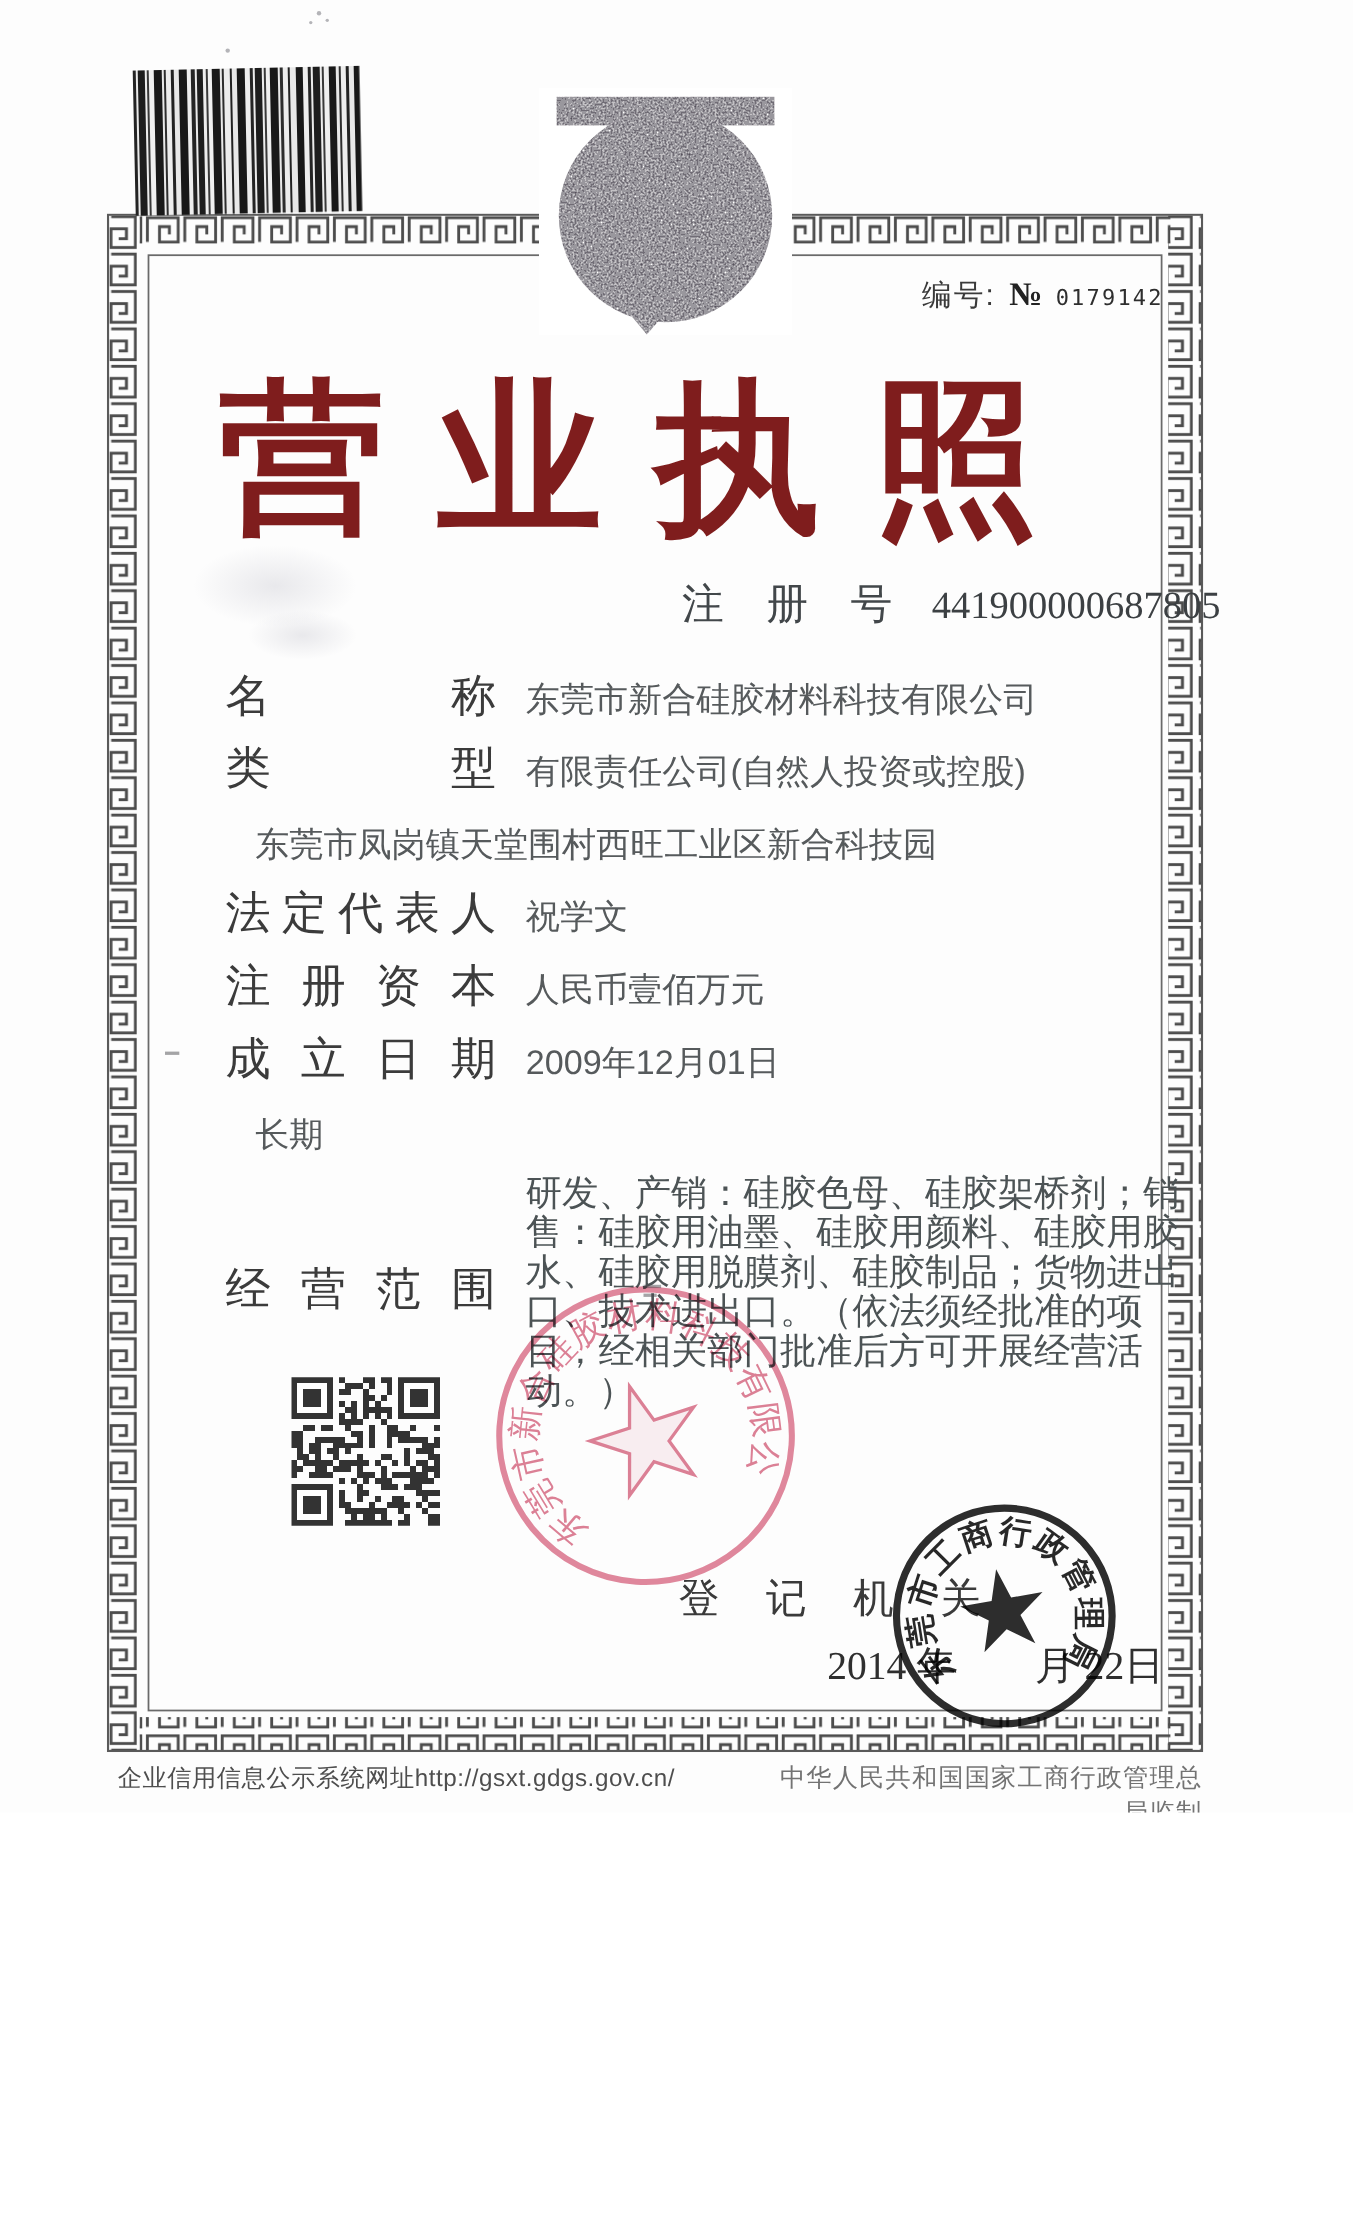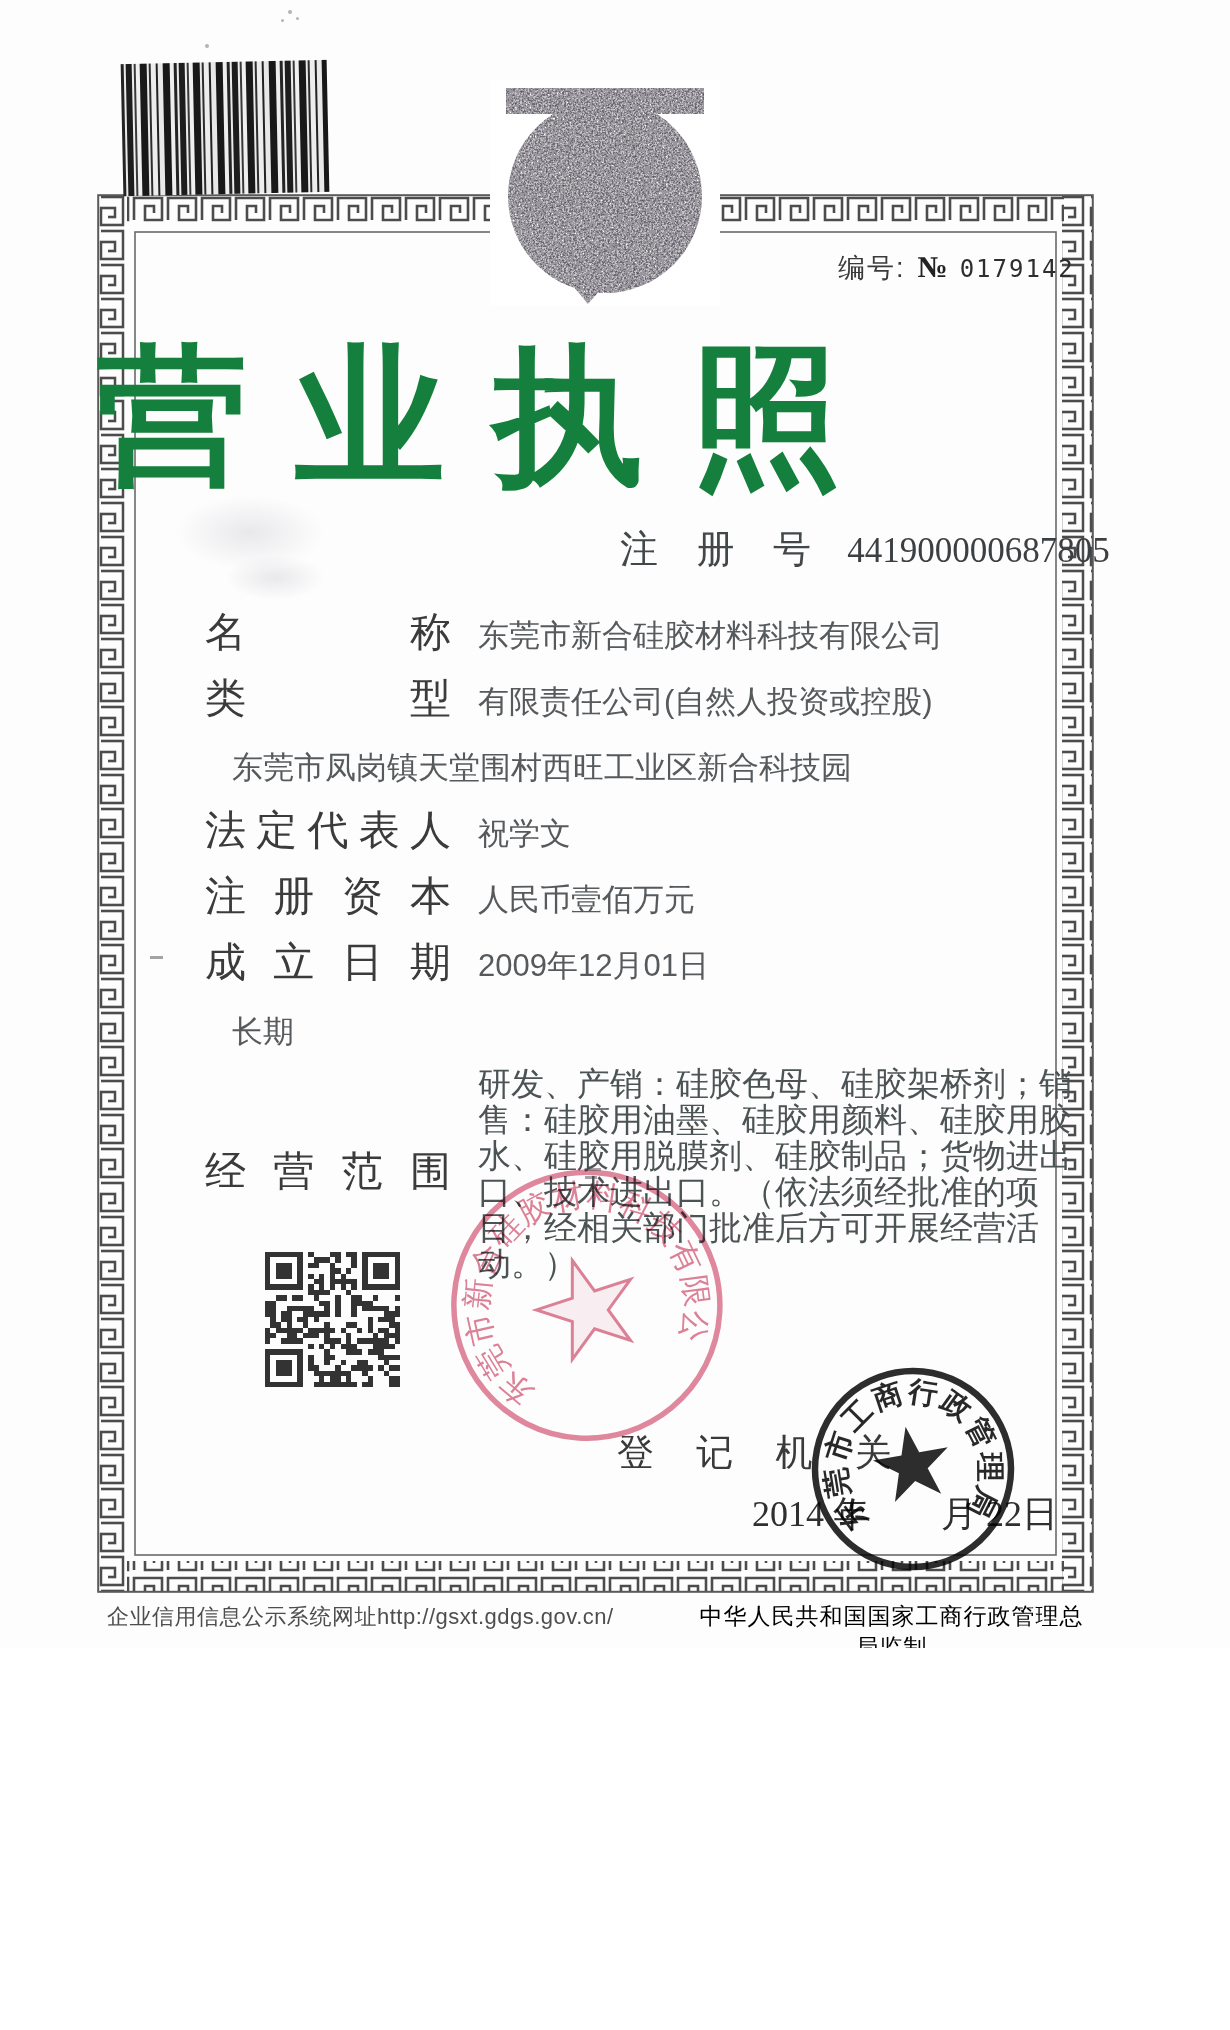--- a/index.html
+++ b/index.html
@@ -13,25 +13,25 @@
       #1c1c1c 0 3px,#f4f4f4 3px 5px,#141414 5px 11px,#f7f7f7 11px 13px,
       #333 13px 15px,#fafafa 15px 19px,#101010 19px 26px,#f2f2f2 26px 28px,
       #262626 28px 30px,#f6f6f6 30px 35px,#1a1a1a 35px 37px,#f1f1f1 37px 42px,
       #0f0f0f 42px 49px,#f8f8f8 49px 53px);
     filter:blur(.4px) contrast(.92);}
 
   
   .serial{left:838px;top:250px;display:flex;align-items:baseline;gap:12px;}
   .serial .lab{font-size:27px;color:#3a3a3a;letter-spacing:2px;}
   .serial .no{font-size:30px;font-weight:bold;font-family:"Liberation Serif",serif;color:#222;}
-  .serial .num{font-size:24px;font-family:"DejaVu Sans Mono",monospace;color:#2e2e2e;letter-spacing:2px;}
-
-  
-  .title{left:97px;top:334px;width:997px;font-size:150px;line-height:1.1;
-         font-weight:900;letter-spacing:48px;box-sizing:border-box;color:#15803d;}
+  .serial .num{font-size:20px;font-family:"DejaVu Sans Mono",monospace;color:#2e2e2e;letter-spacing:2px;}
+
+  
+  .title{left:97px;top:334px;width:997px;text-align:center;font-size:150px;line-height:1.1;
+         font-weight:900;letter-spacing:48px;box-sizing:border-box;color:#7f1d1d;}
 
   
   .regline{left:620px;top:524px;display:flex;align-items:baseline;}
   .regline .lab{font-size:38px;color:#42474a;letter-spacing:14px;}
   .regline .val{font-size:35px;margin-left:22px;font-family:"Liberation Serif",serif;color:#3c4043;}
 
   
   .fields{left:205px;top:600px;width:870px;}
   .frow{display:flex;align-items:center;min-height:66px;}
   .frow .flab{width:246px;flex:0 0 246px;font-size:41px;line-height:1.2;color:#3b3b3b;
@@ -46,21 +46,21 @@
   .registrar{left:617px;top:1428px;font-size:37px;letter-spacing:16px;color:#3a3a3a;}
   .regdate{left:752px;top:1490px;font-size:36px;color:#2f2f2f;white-space:pre;
            font-family:"Liberation Serif","DejaVu Serif",serif;}
 
   
   .seal-red{left:440px;top:1158px;mix-blend-mode:multiply;opacity:.88;transform:rotate(-18deg);}
   .seal-black{left:800px;top:1356px;mix-blend-mode:multiply;opacity:.92;transform:rotate(-10deg);}
 
   
   .foot-left{left:95px;top:1602px;font-size:22px;color:#4e4e4e;letter-spacing:.5px;margin-left:12px;}
-  .foot-right{left:690px;top:1601px;width:403px;text-align:center;font-size:23px;color:#000000;letter-spacing:1px;}
+  .foot-right{left:690px;top:1601px;width:403px;text-align:right;font-size:23px;color:#737373;letter-spacing:1px;}
 
   
   .speck{position:absolute;border-radius:50%;background:rgba(90,90,100,.45);}
   .dash{position:absolute;background:rgba(75,75,80,.5);}
   .smudge{position:absolute;border-radius:50%;
       background:radial-gradient(ellipse at center,rgba(125,125,145,.16),rgba(125,125,145,0) 70%);}
 </style>
 </head>
 <body>
 

